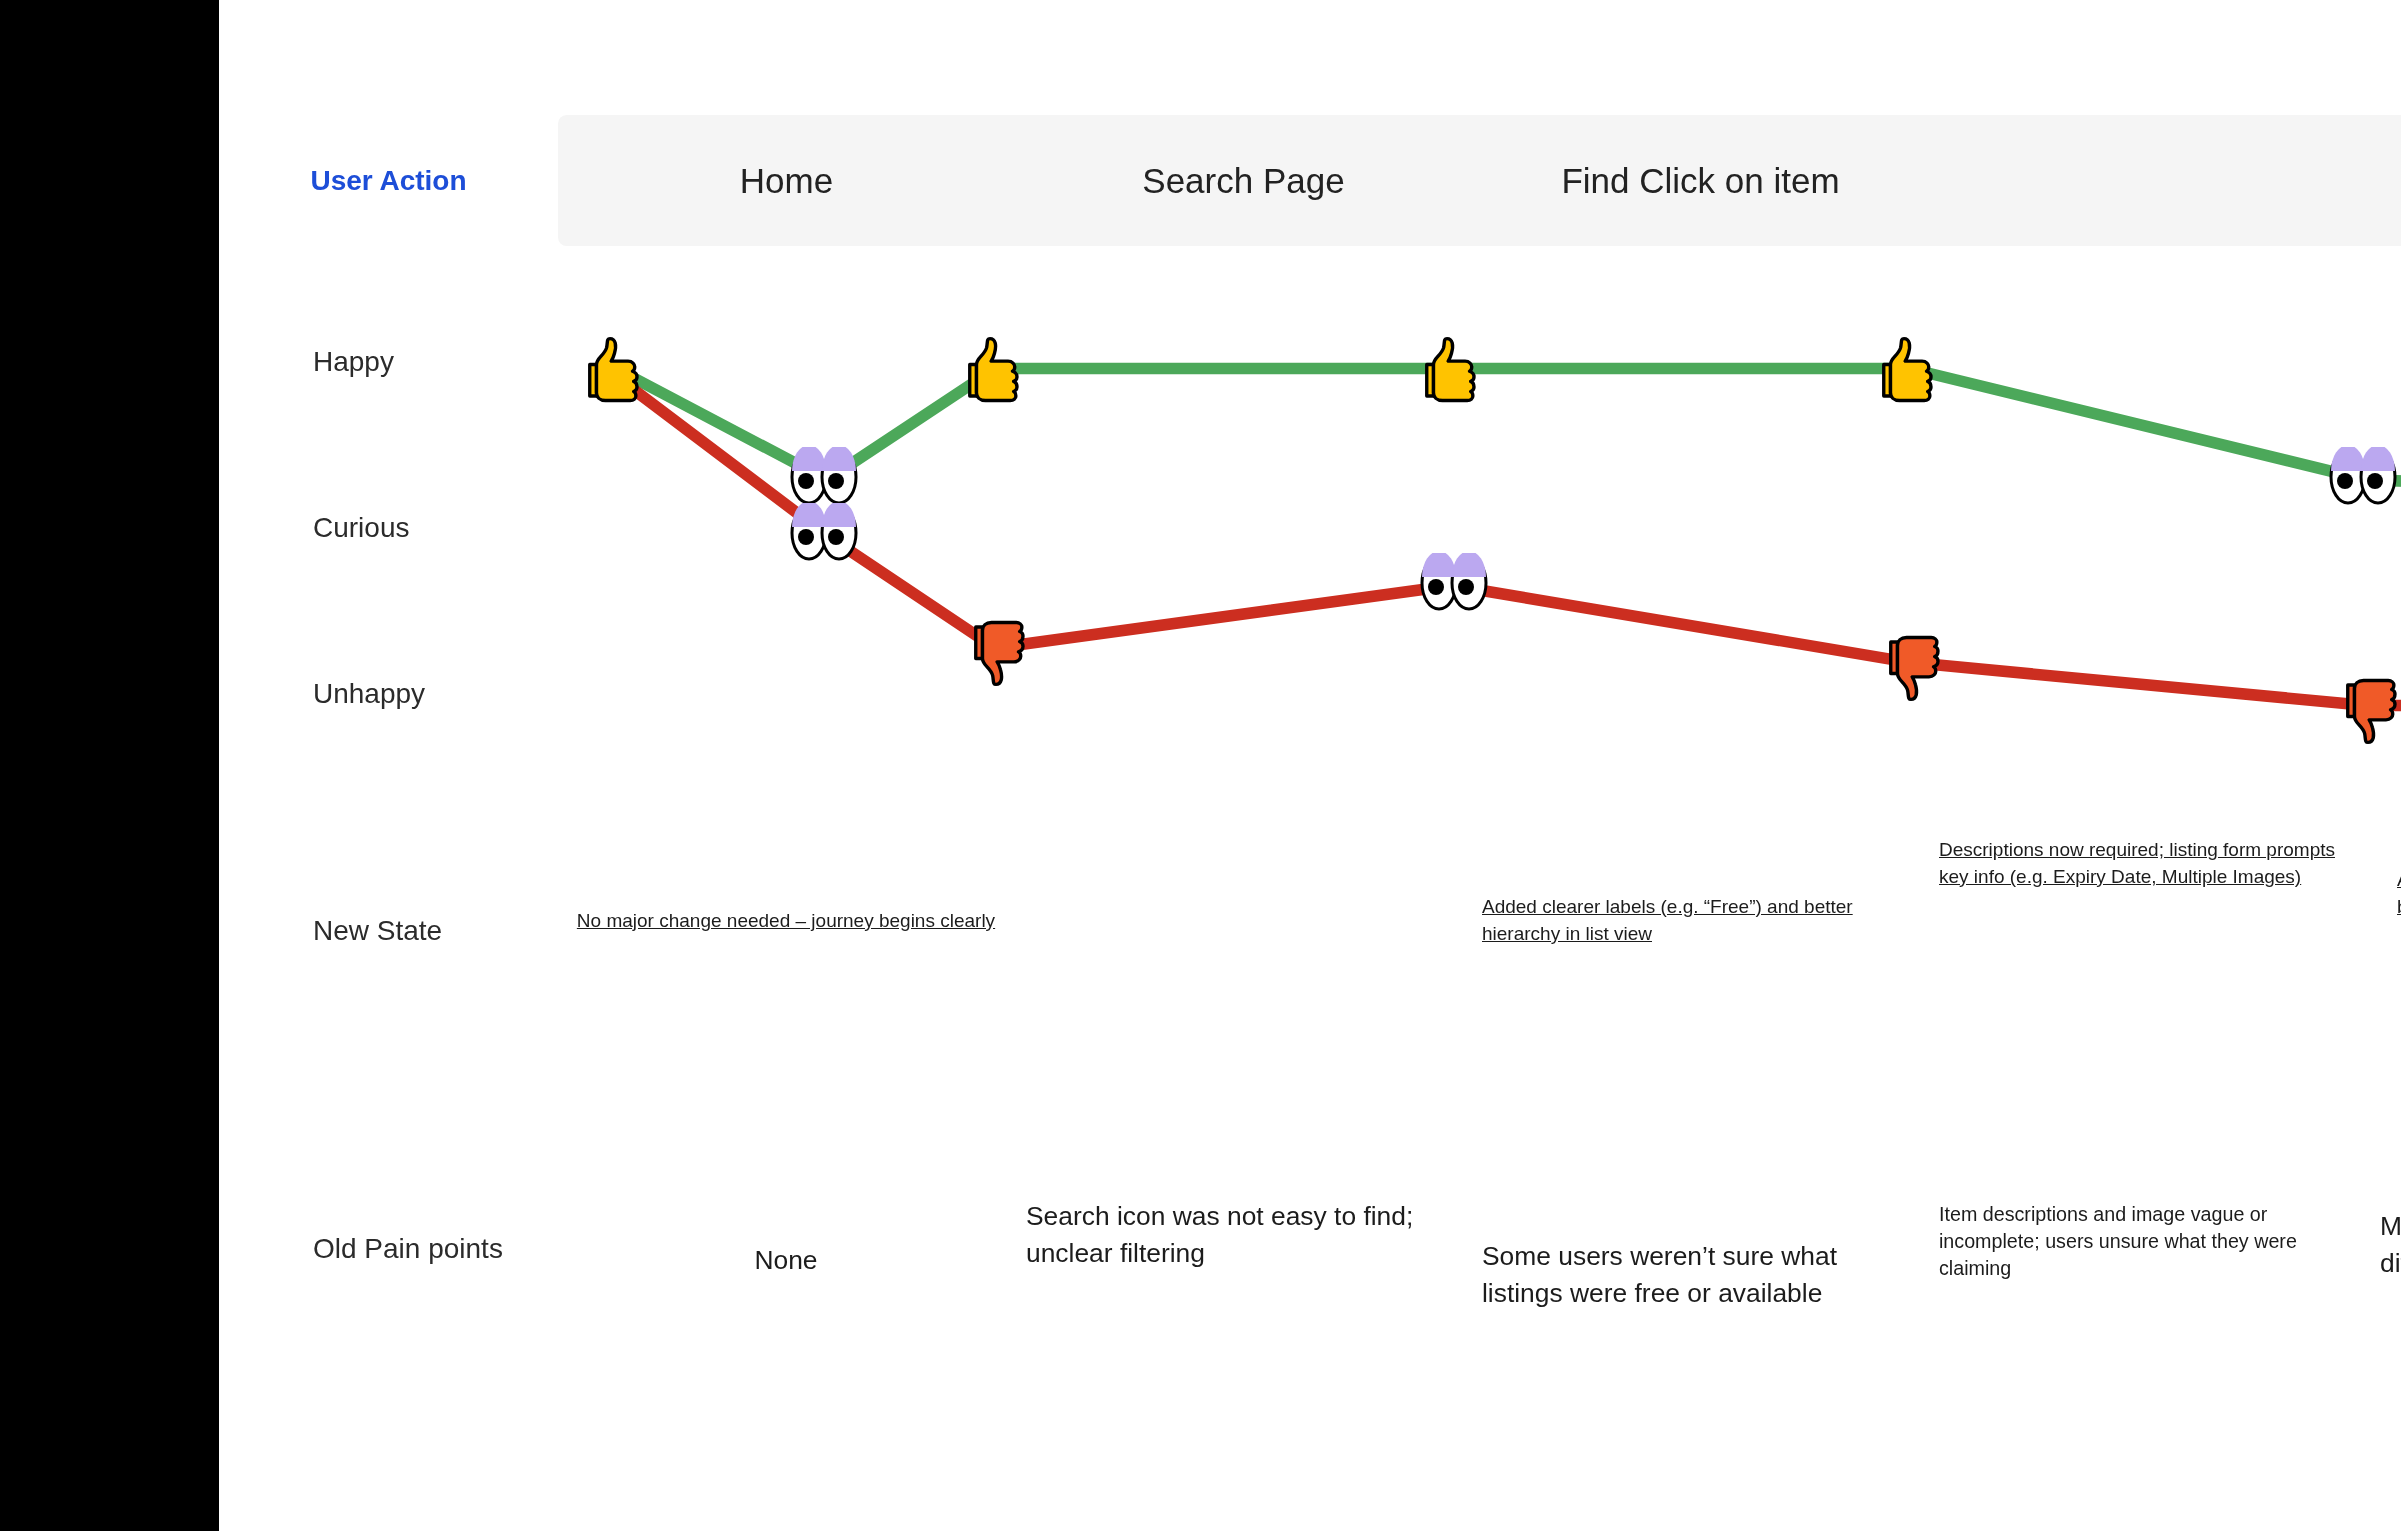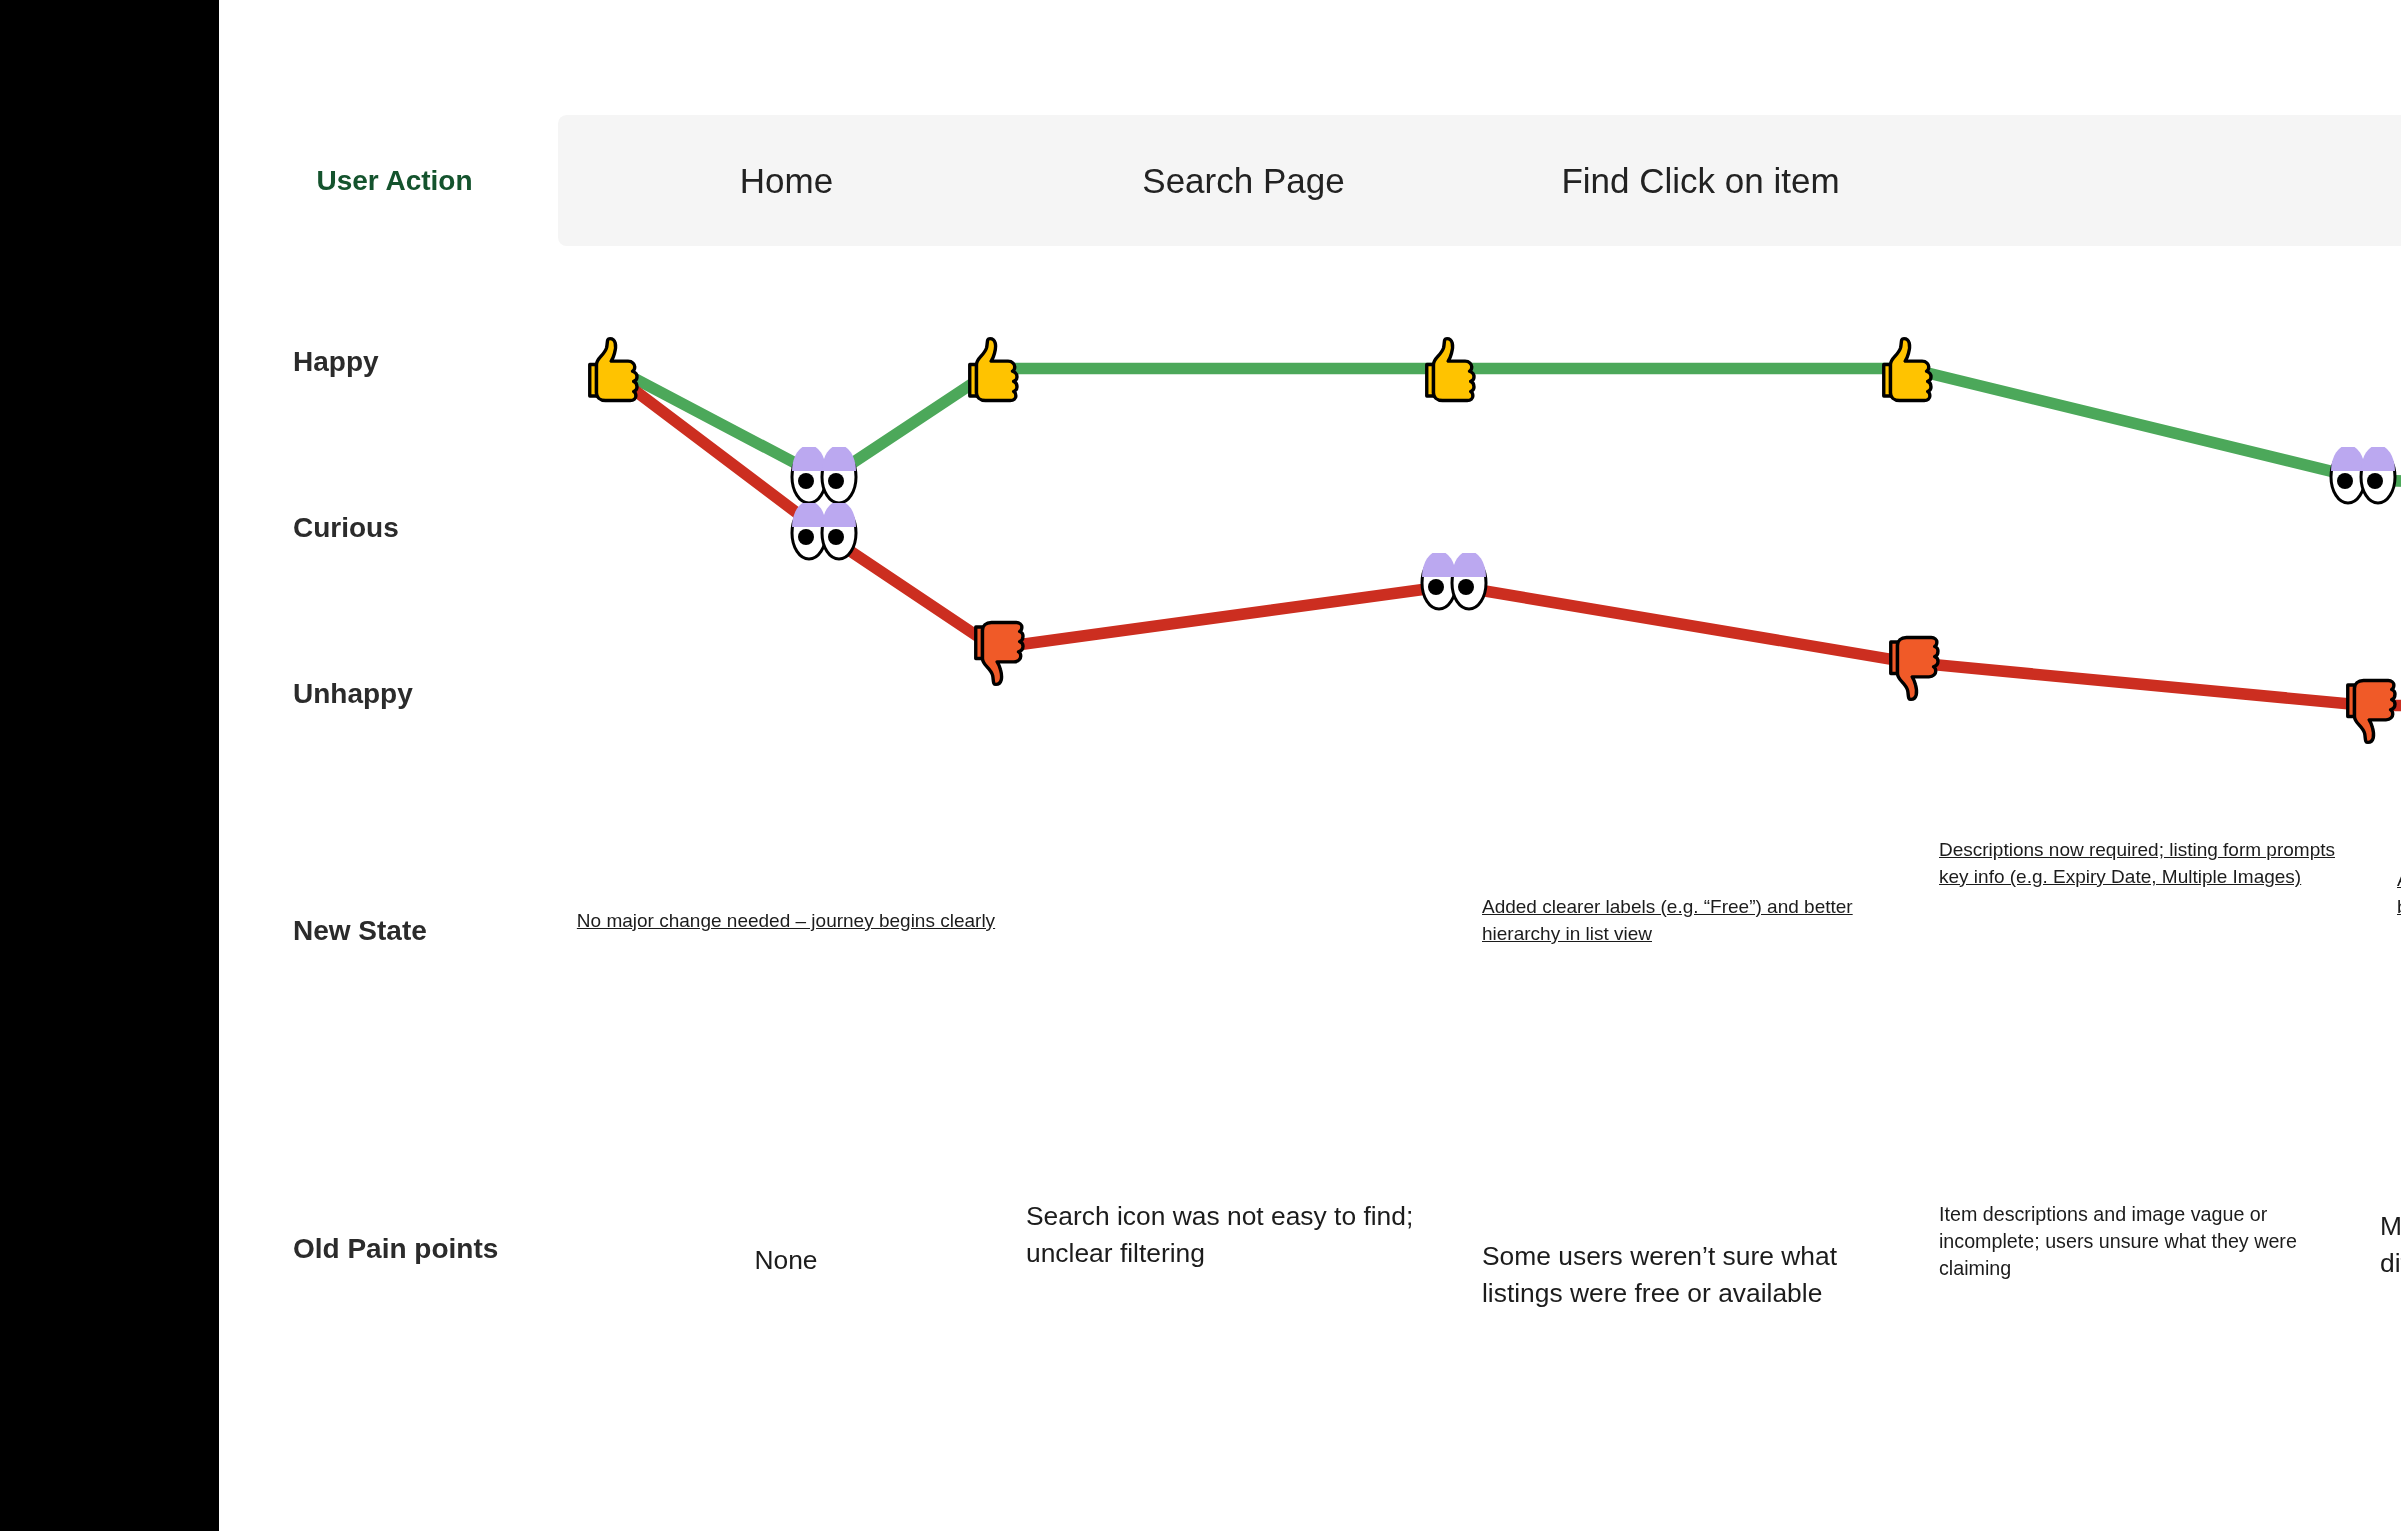--- a/index.html
+++ b/index.html
@@ -29,31 +29,31 @@
     border-radius:8.6px;
   }
   .hdr-cell{
     position:absolute;top:115px;height:131px;
     display:flex;align-items:center;justify-content:center;
     text-align:center;
     font-size:35px;color:#222222;line-height:1.18;
     padding:0 12.5px;box-sizing:border-box;
   }
   #hdr-rowlabel{
-    position:absolute;top:115px;height:131px;left:6px;width:339px;
+    position:absolute;top:115px;height:131px;left:0px;width:339px;
     display:flex;align-items:center;justify-content:center;
-    font-size:28px;font-weight:bold;color:#14532d;
+    font-size:28px;font-weight:bold;color:#1d4ed8;
   }
   
   .stub{
     position:absolute;left:0px;width:339px;
-    font-size:28px;font-weight:bold;color:#2b2b2b;
+    font-size:28px;font-weight:normal;color:#2b2b2b;
     line-height:1.16;
     display:flex;align-items:flex-start;
-    padding-left:74px;box-sizing:border-box;
+    padding-left:94px;box-sizing:border-box;
   }
   #stub-happy  {top:346px;}
   #stub-curious{top:512px;}
   #stub-unhappy{top:678px;}
   #stub-newstate{top:915px;}
   #stub-oldpain {top:1232px;  line-height:1.18;}
 
   
   #chart{
     position:absolute;left:339px;top:259px;

